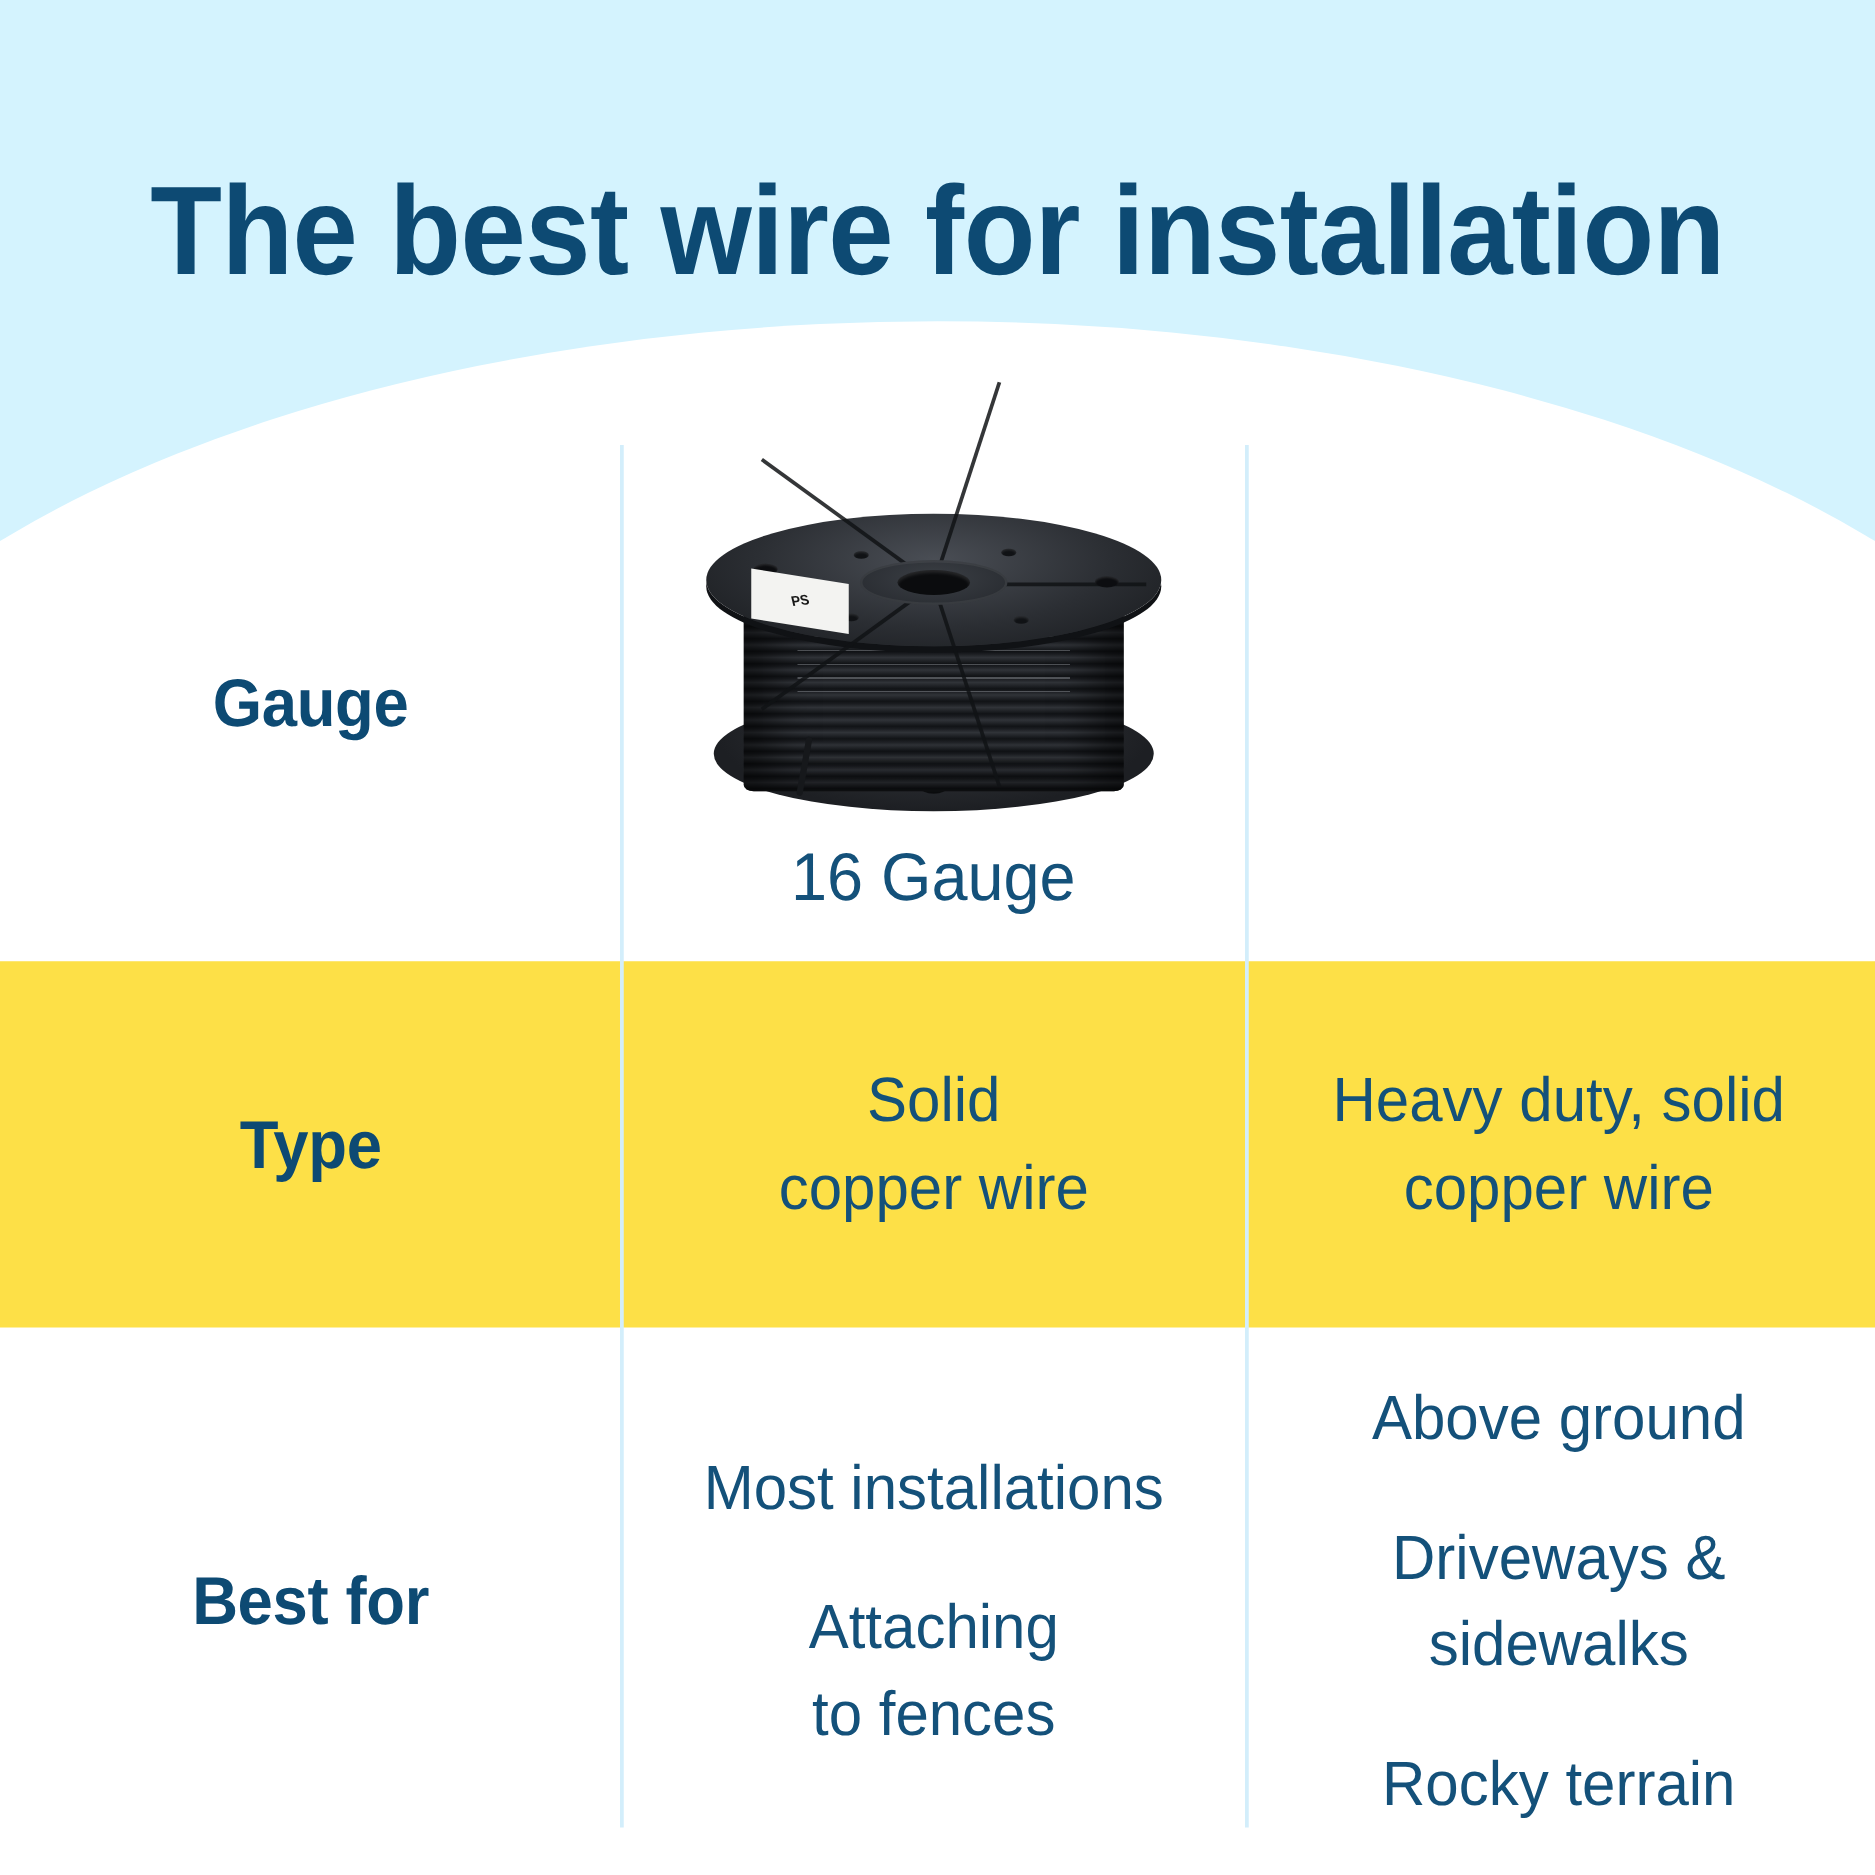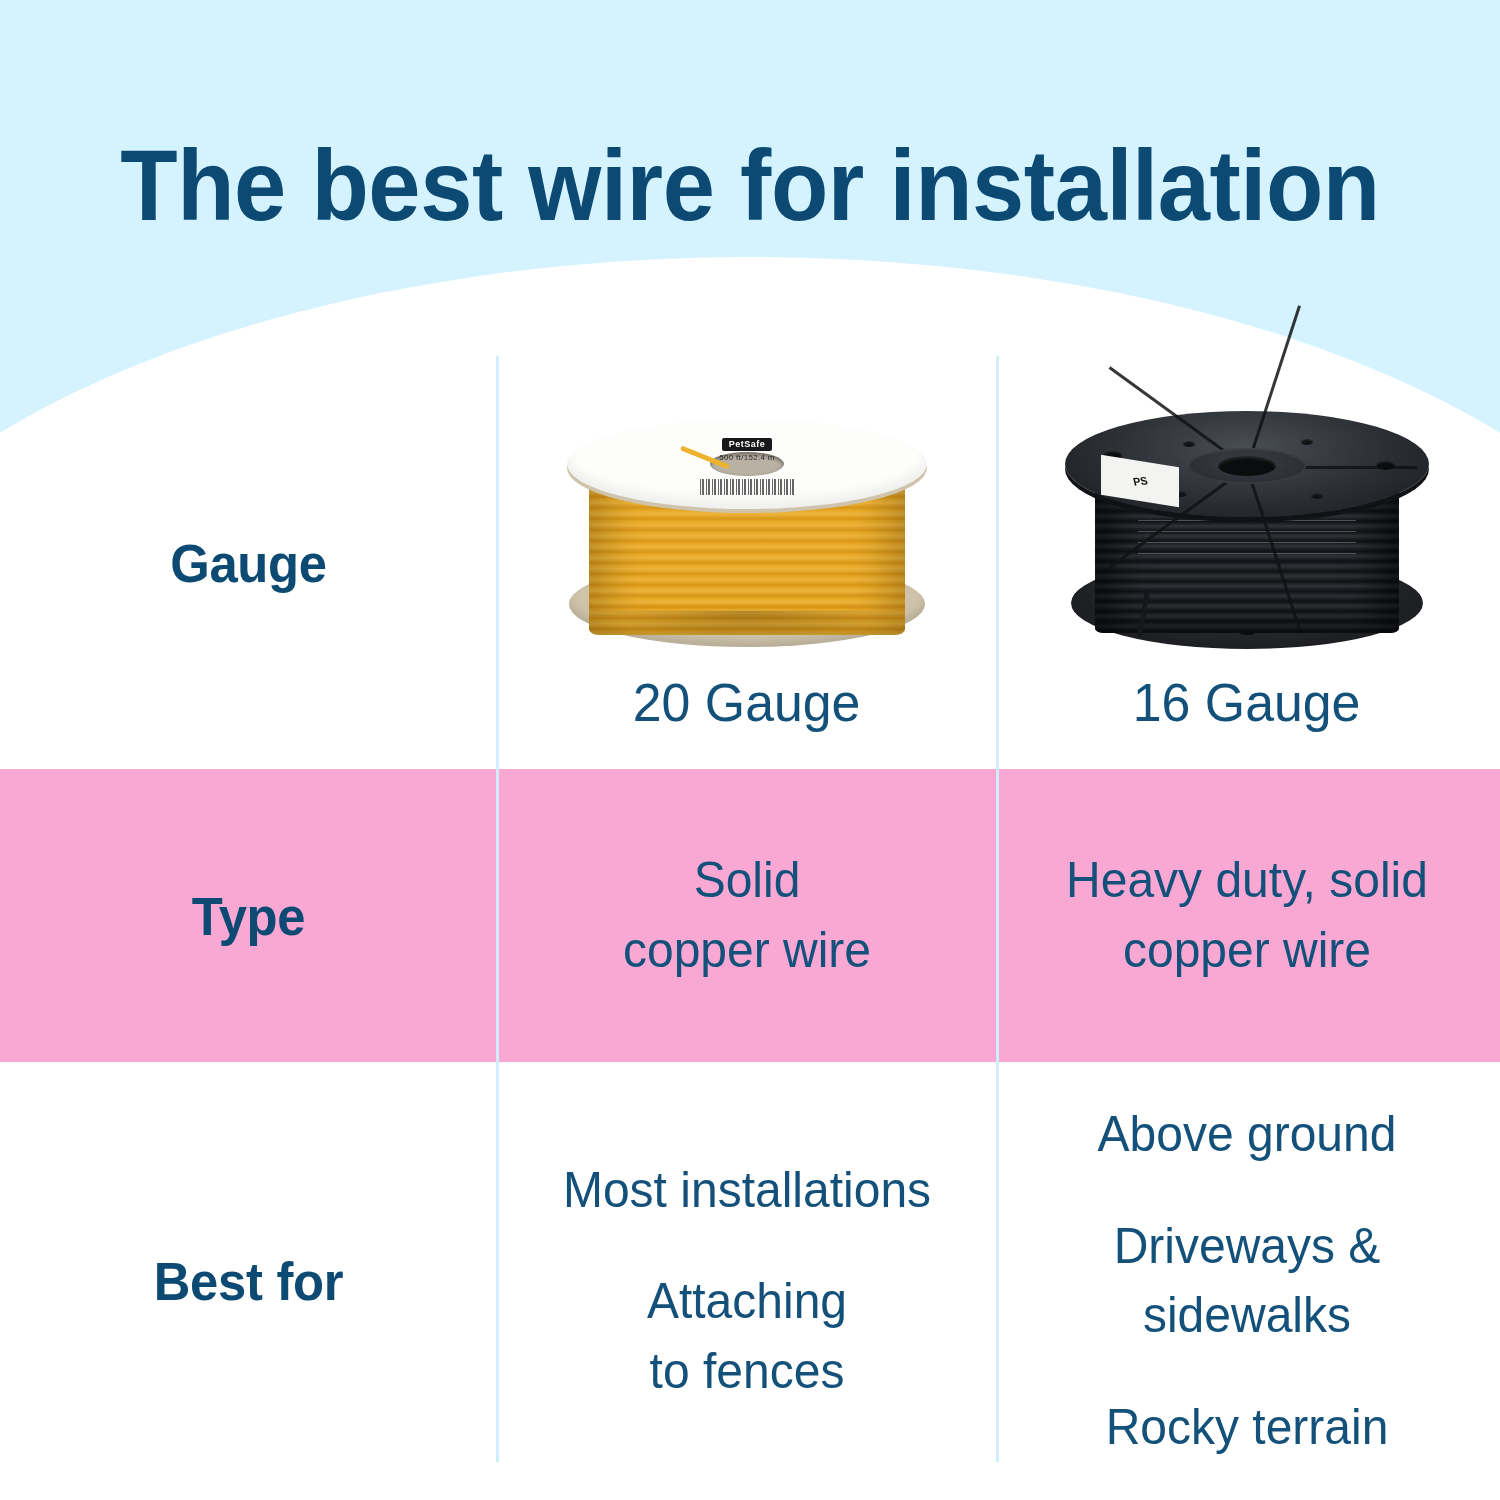--- a/index.html
+++ b/index.html
@@ -46,21 +46,21 @@
     position:absolute;
     top:356px;left:0;width:1500px;height:1144px;
     z-index:3;
   }
   .row{
     position:absolute;left:0;width:1500px;
     display:flex;
     align-items:center;
   }
   .row-gauge{top:0;height:413px;background:transparent;}
-  .row-type{top:413px;height:293px;background:#f9a8d4;}
+  .row-type{top:413px;height:293px;background:#fde047;}
   .row-best{top:706px;height:438px;background:transparent;}
 
   .cell-label{
     width:497px;
     flex:0 0 497px;
     text-align:center;
     color:#0d4a73;
     font-family:"Liberation Sans Narrow","Liberation Sans",sans-serif;
     font-weight:700;
     font-size:54px;
@@ -247,37 +247,20 @@
   <div class="hero-curve"></div>
 
   <h1 class="title">The best wire for installation</h1>
 
   <div class="table">
 
     <div class="row row-gauge">
 
       <div class="cell-label">Gauge</div>
 
-      <div class="product">
-        <div class="spool-wrap">
-          <div class="spool-y">
-            <div class="sy-bottomflange"></div>
-            <div class="sy-body"></div>
-            <div class="sy-topflange">
-              <div class="sy-tail"></div>
-              <div class="sy-label">
-                <span class="sy-brand">PetSafe</span>
-                <span class="sy-len">500 ft/152.4 m</span>
-              </div>
-              <div class="sy-barcode"></div>
-            </div>
-          </div>
-        </div>
-        <div class="gauge-caption">20 Gauge</div>
-      </div>
 
       <div class="product">
         <div class="spool-wrap">
           <div class="spool-b">
             <div class="sb-bottomflange">
               <div class="sb-flangehole" style="left:26px;top:26px;"></div>
               <div class="sb-flangehole" style="right:26px;top:26px;"></div>
               <div class="sb-flangehole" style="left:50%;bottom:14px;margin-left:-11px;"></div>
             </div>
             <div class="sb-body">

